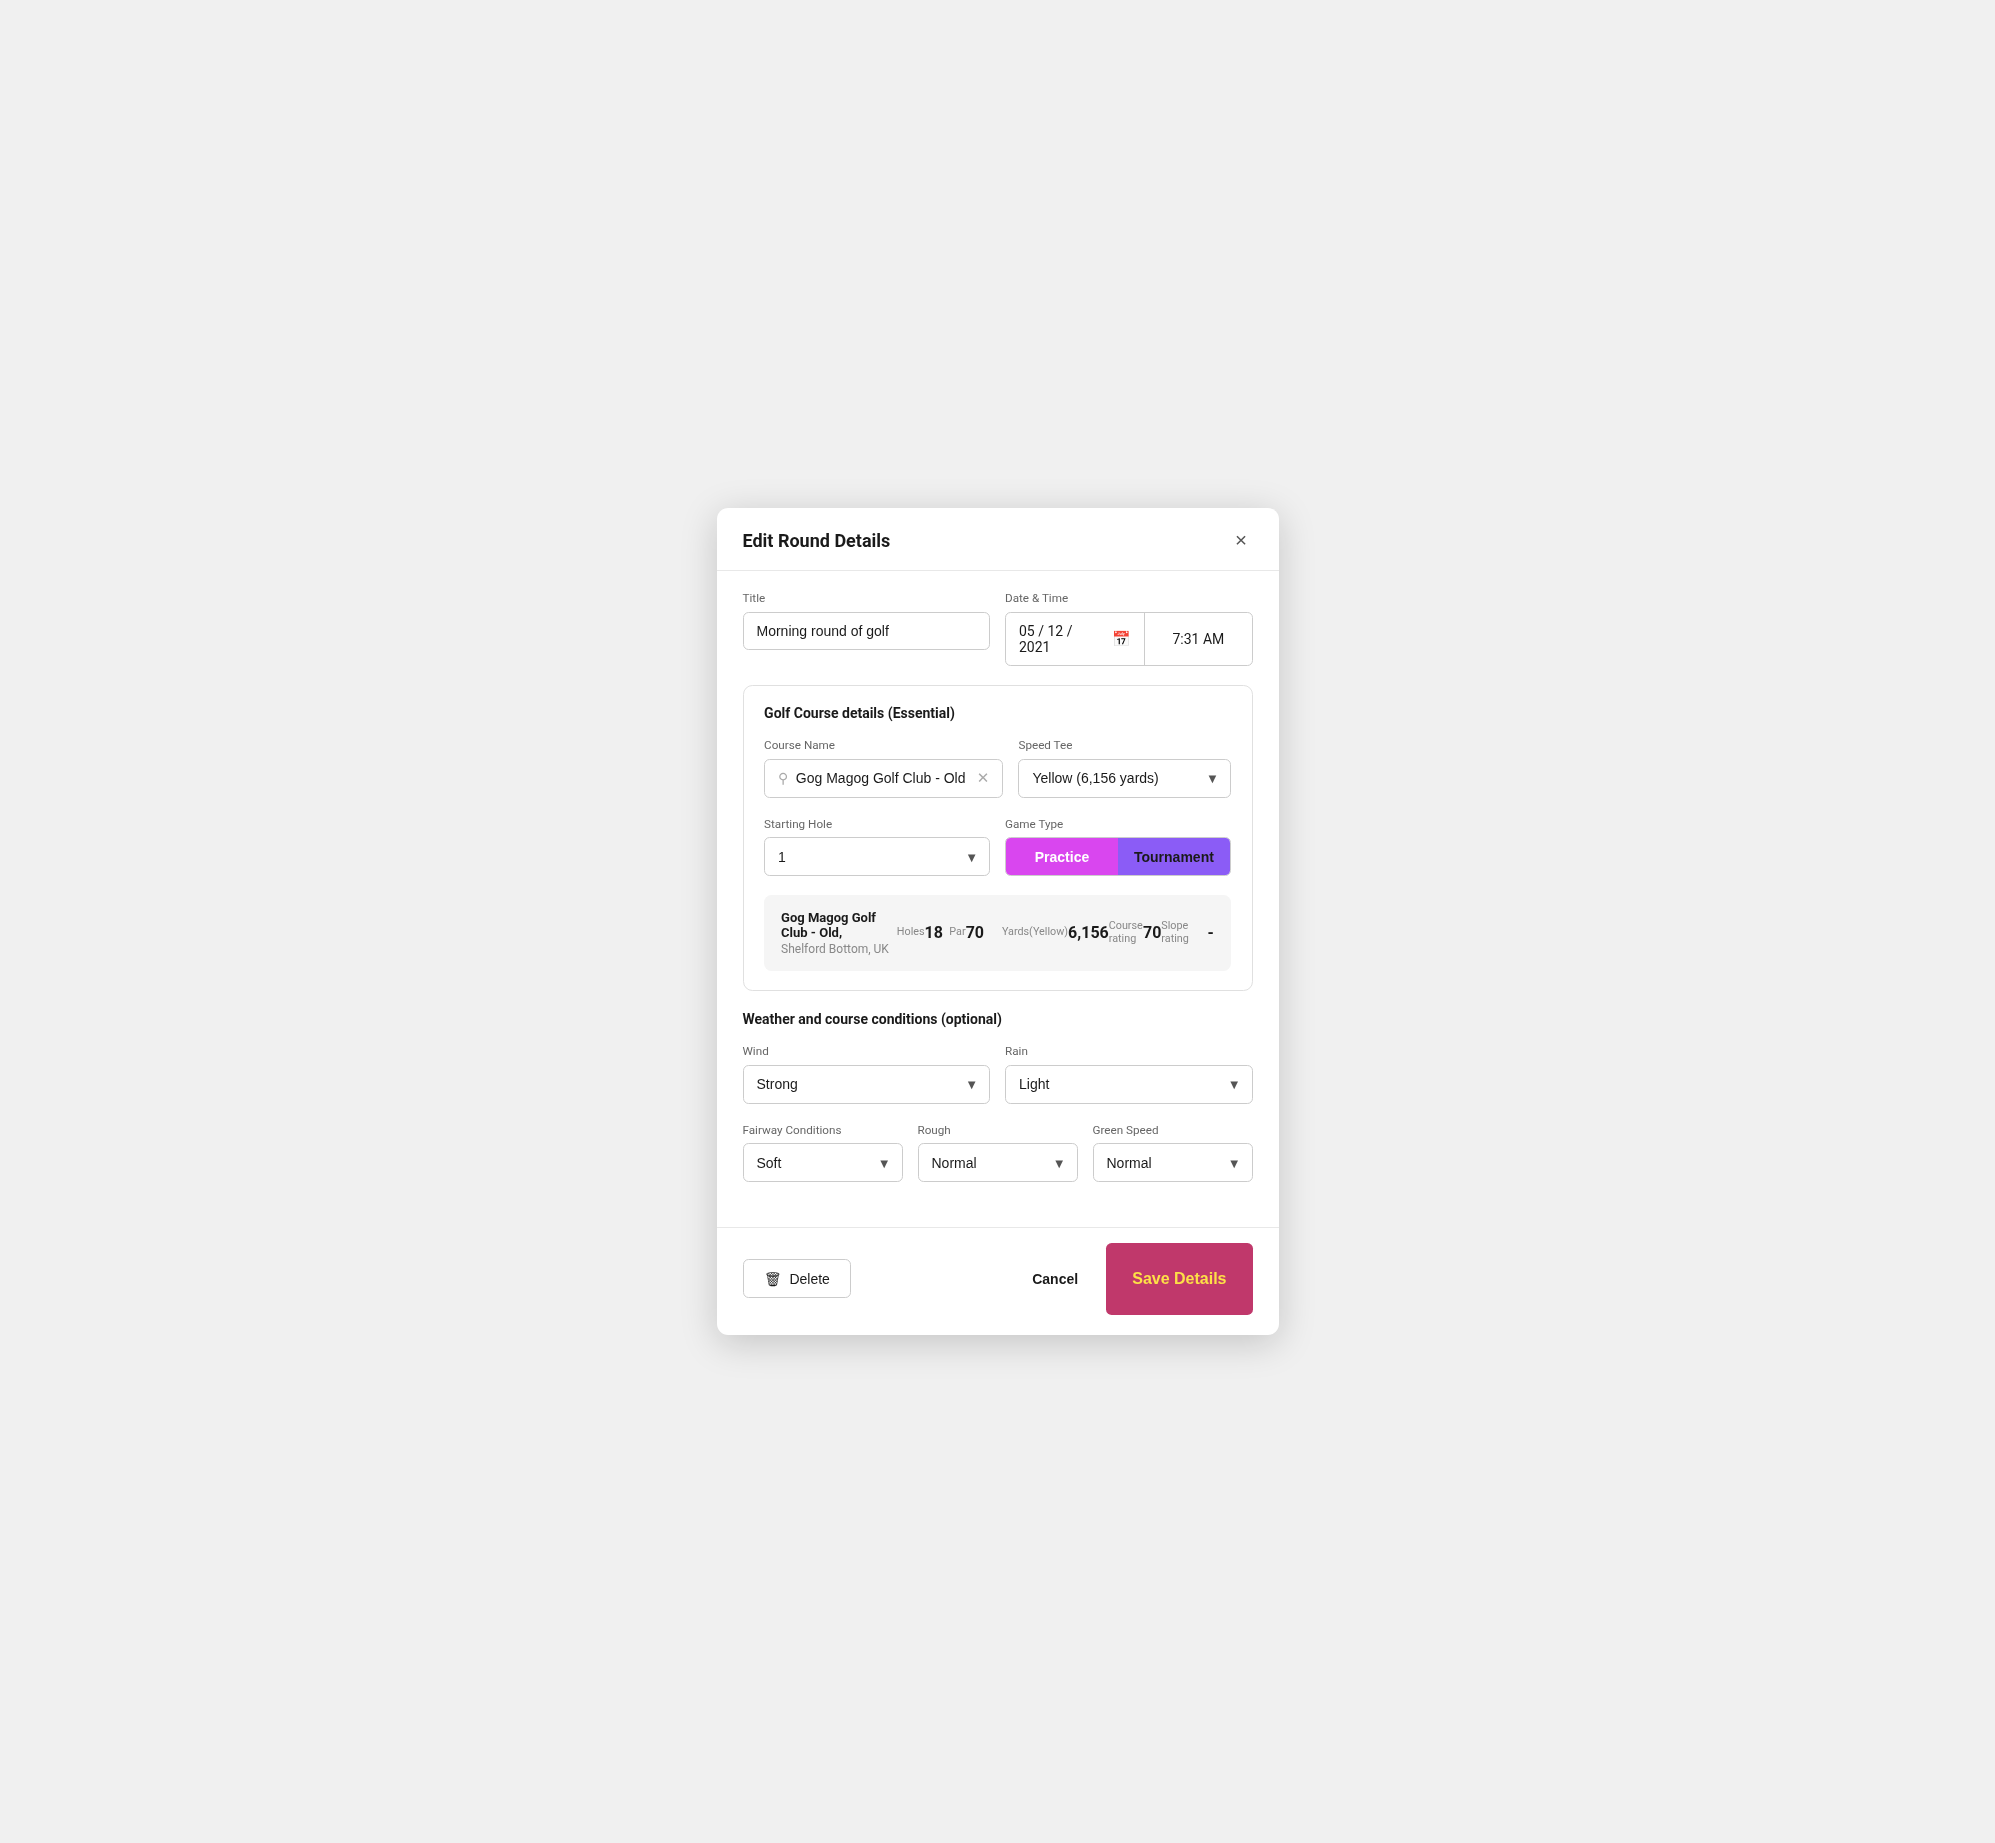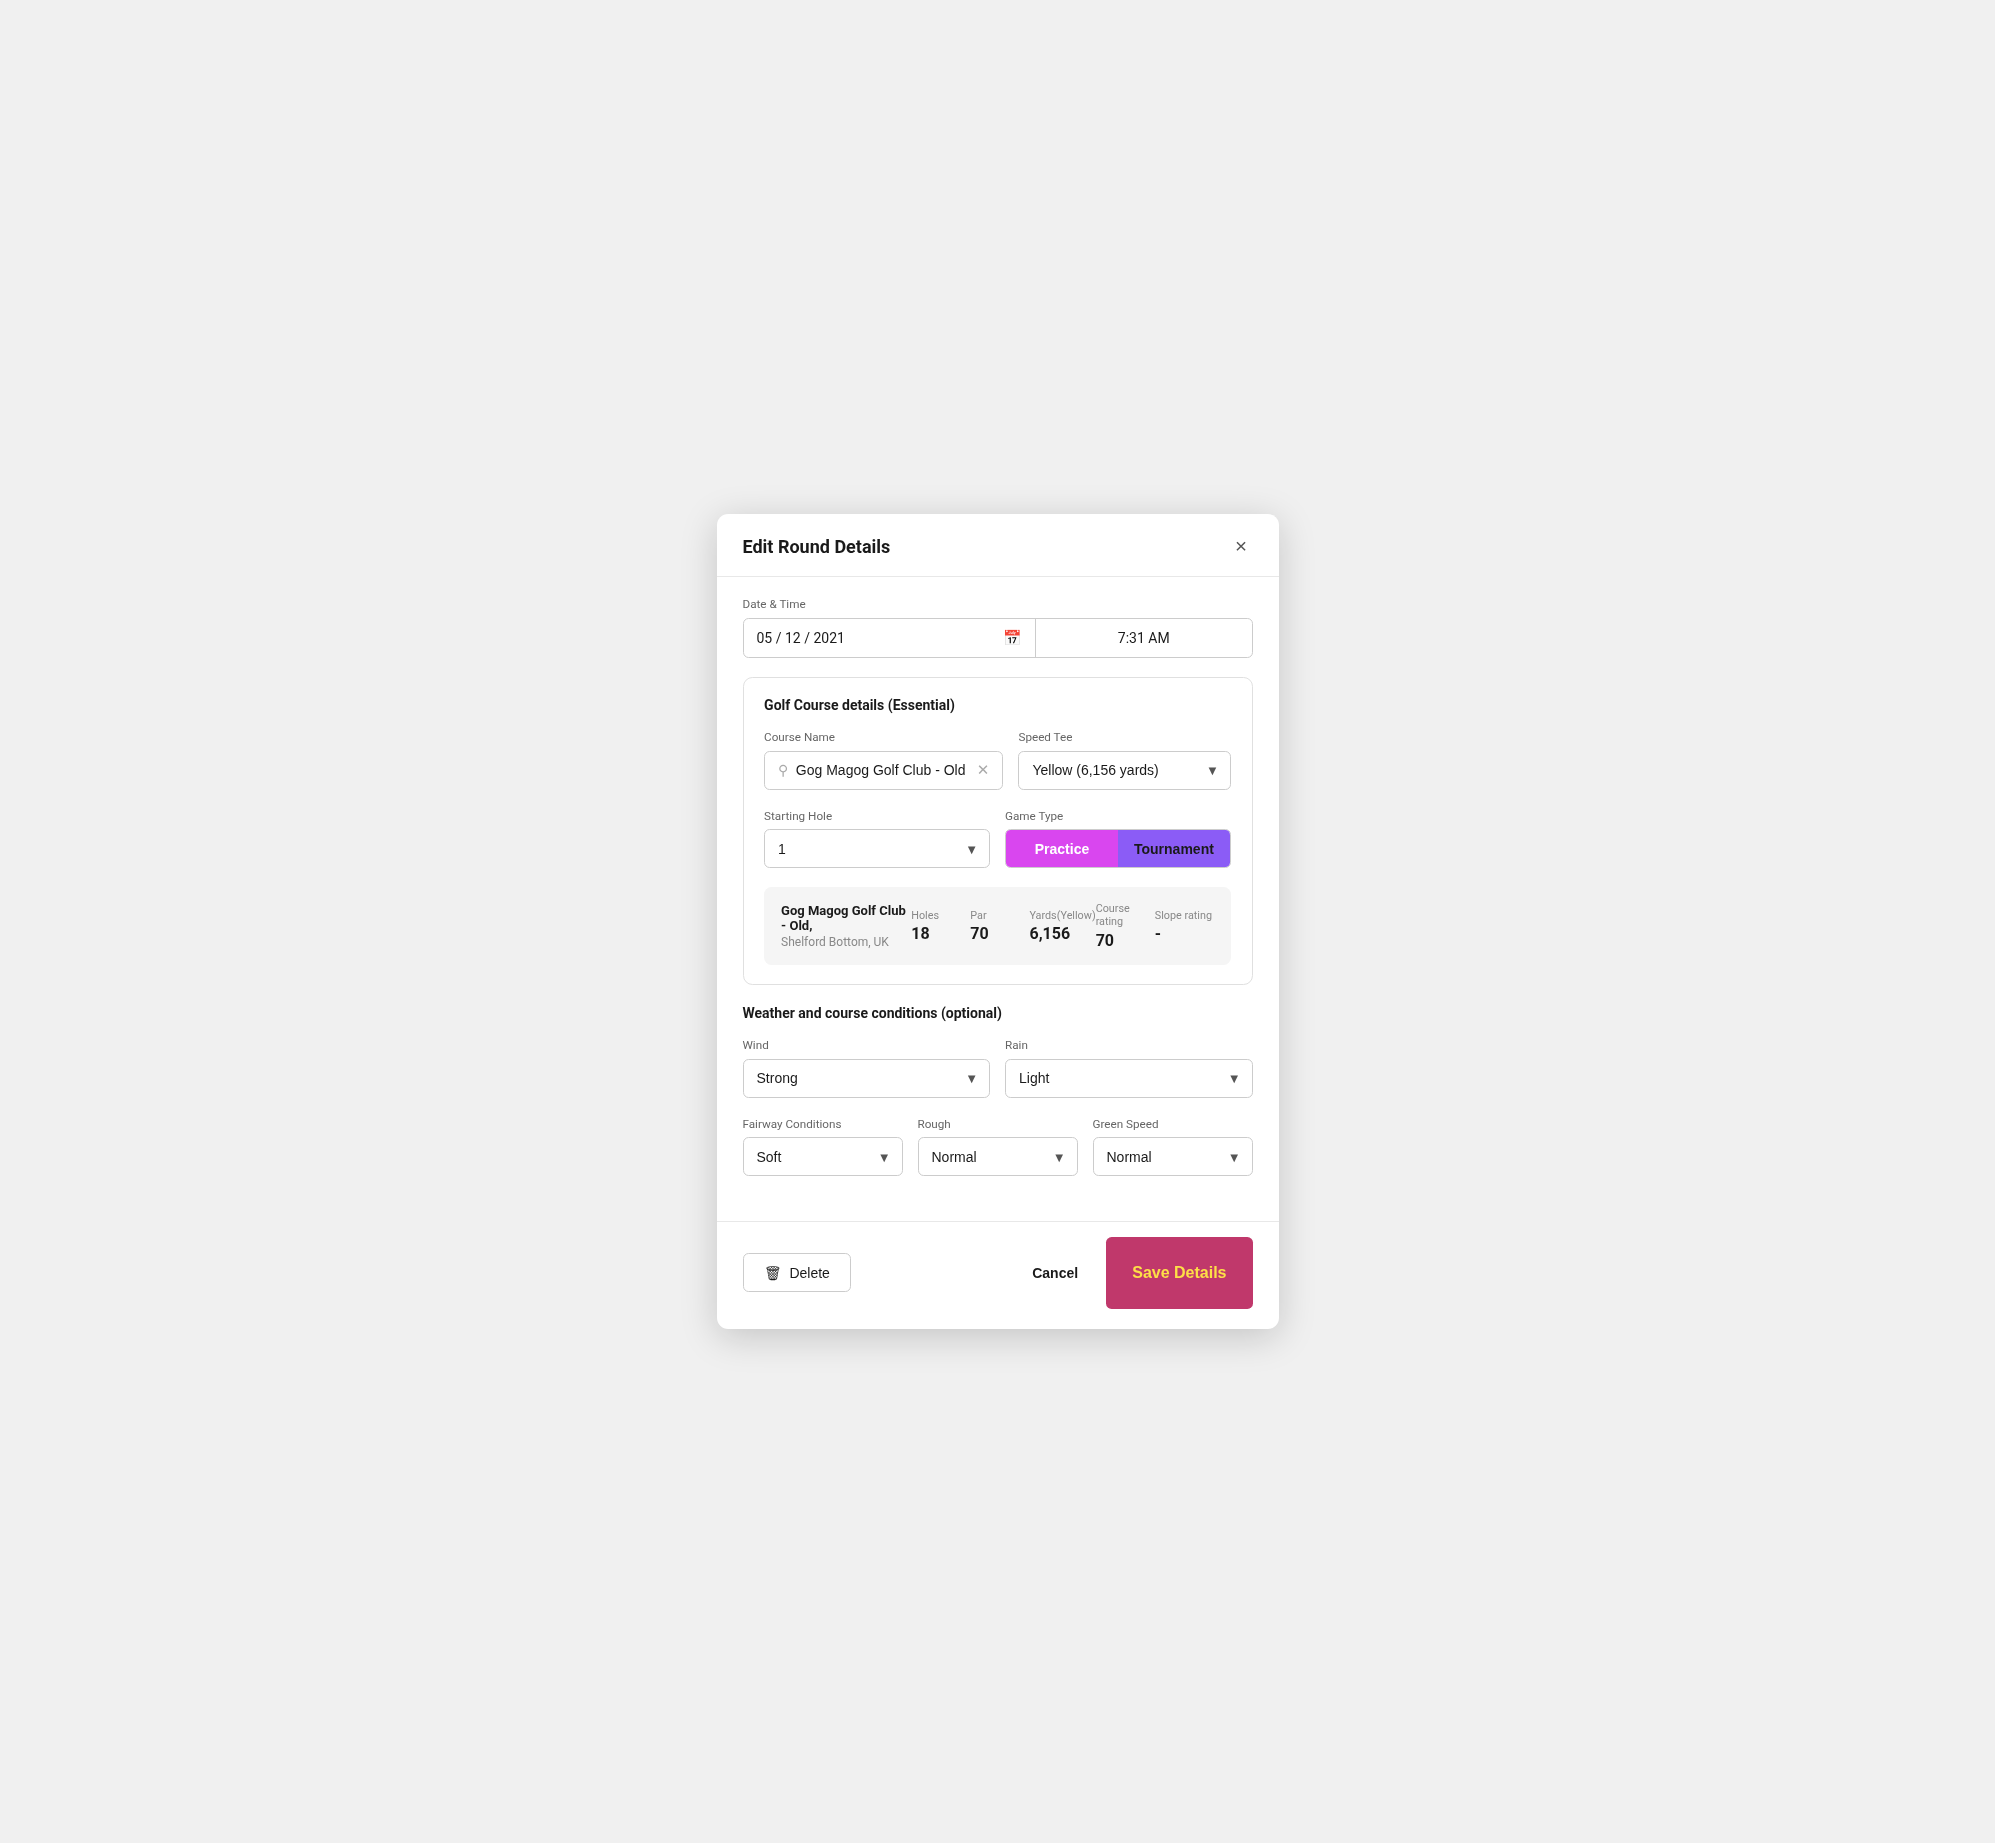--- a/index.html
+++ b/index.html
@@ -178,21 +178,21 @@
       display: flex;
       align-items: center;
       gap: 0;
       margin-top: 15px;
     }
     .course-name-block { flex: 2.2; }
     .course-name-main { font-size: 13px; font-weight: 700; color: #1a1a1a; }
     .course-name-sub { font-size: 12px; color: #888; margin-top: 1.9px; }
     .course-stat {
       display: flex;
-      flex-direction: column;
+      align-items: center;
       flex: 1;
     }
     .stat-label { font-size: 10.8px; color: #888; margin-bottom: 2.8px; }
     .stat-value { font-size: 16px; font-weight: 700; color: #1a1a1a; }
     .section-header {
       font-size: 14px;
       font-weight: 700;
       color: #1a1a1a;
       margin-bottom: 17px;
     }
@@ -246,20 +246,24 @@
 <div class="modal">
 
   <div class="modal-header">
     <span class="modal-title">Edit Round Details</span>
     <button class="close-btn">×</button>
   </div>
 
   <div class="modal-body">
 
     <div class="row">
+      <div class="col">
+        <div class="field-label">Title</div>
+        <input class="input-field" type="text" value="Morning round of golf" style="">
+      </div>
       <div class="col">
         <div class="field-label">Date &amp; Time</div>
         <div class="date-time-row">
           <div class="date-part">
             <span class="date-text">05 / 12 / 2021</span>
             <span class="calendar-icon">📅</span>
           </div>
           <div class="time-part">
             <span>7:31 AM</span>
           </div>

